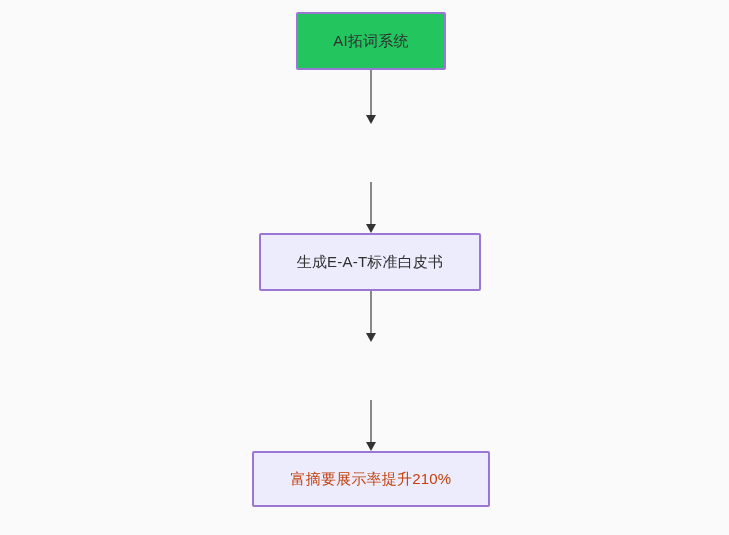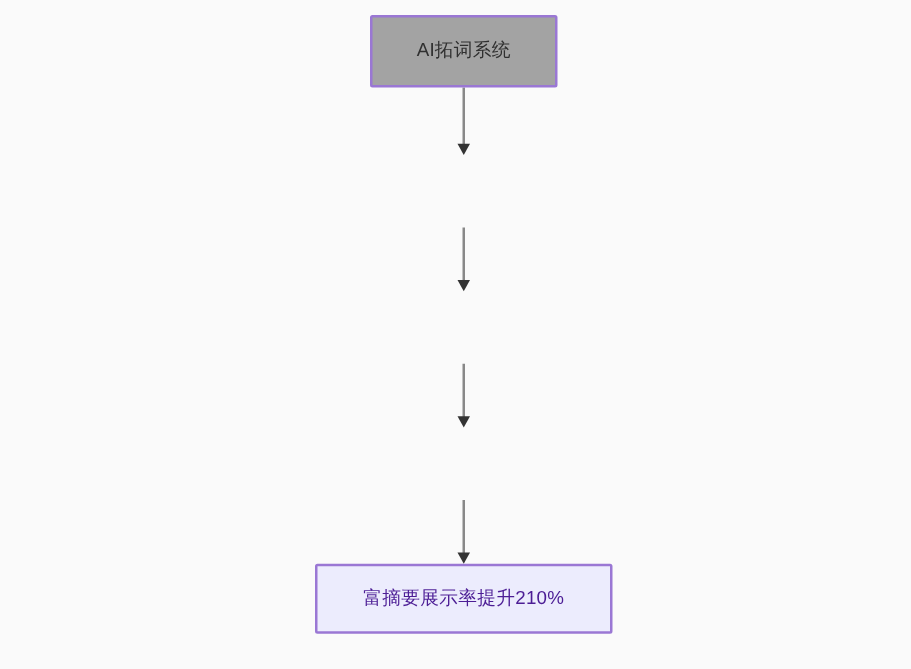--- a/index.html
+++ b/index.html
@@ -73,20 +73,23 @@
   </div>
   <div class="edge" id="edge-2" style="left: 370px; top: 291px; height: 51px;">
     <div class="edge-line" style="height: 44px; background: rgb(136, 136, 136);"></div>
     <div class="edge-head" style="top: 42px; border-top-color: rgb(51, 51, 51);"></div>
   </div>
   <div class="edge" id="edge-3" style="left: 370px; top: 400px; height: 51px;">
     <div class="edge-line" style="height: 44px; background: rgb(136, 136, 136);"></div>
     <div class="edge-head" style="top: 42px; border-top-color: rgb(51, 51, 51);"></div>
   </div>
 
-  <div class="node" id="node-0" style="left: 296px; top: 12px; width: 150px; height: 58px; background: #a3a3a3; border-color: rgb(154, 119, 212); color: rgb(48, 48, 48);">
+  <div class="node" id="node-0" style="left: 296px; top: 12px; width: 150px; height: 58px; background: #22c55e; border-color: rgb(154, 119, 212); color: rgb(48, 48, 48);">
     <span class="node-label">AI拓词系统</span>
   </div>
-  <div class="node" id="node-4" style="left: 252px; top: 451px; width: 238px; height: 56px; background: rgb(236, 236, 253); border-color: rgb(154, 119, 212); color: #4c1d95;">
+  <div class="node" id="node-2" style="left: 259px; top: 233px; width: 222px; height: 58px; background: rgb(236, 236, 253); border-color: rgb(154, 119, 212); color: rgb(48, 48, 48);">
+    <span class="node-label">生成E-A-T标准白皮书</span>
+  </div>
+  <div class="node" id="node-4" style="left: 252px; top: 451px; width: 238px; height: 56px; background: rgb(236, 236, 253); border-color: rgb(154, 119, 212); color: #c2410c;">
     <span class="node-label">富摘要展示率提升210%</span>
   </div>
 
 </div>
 
 </body></html>

